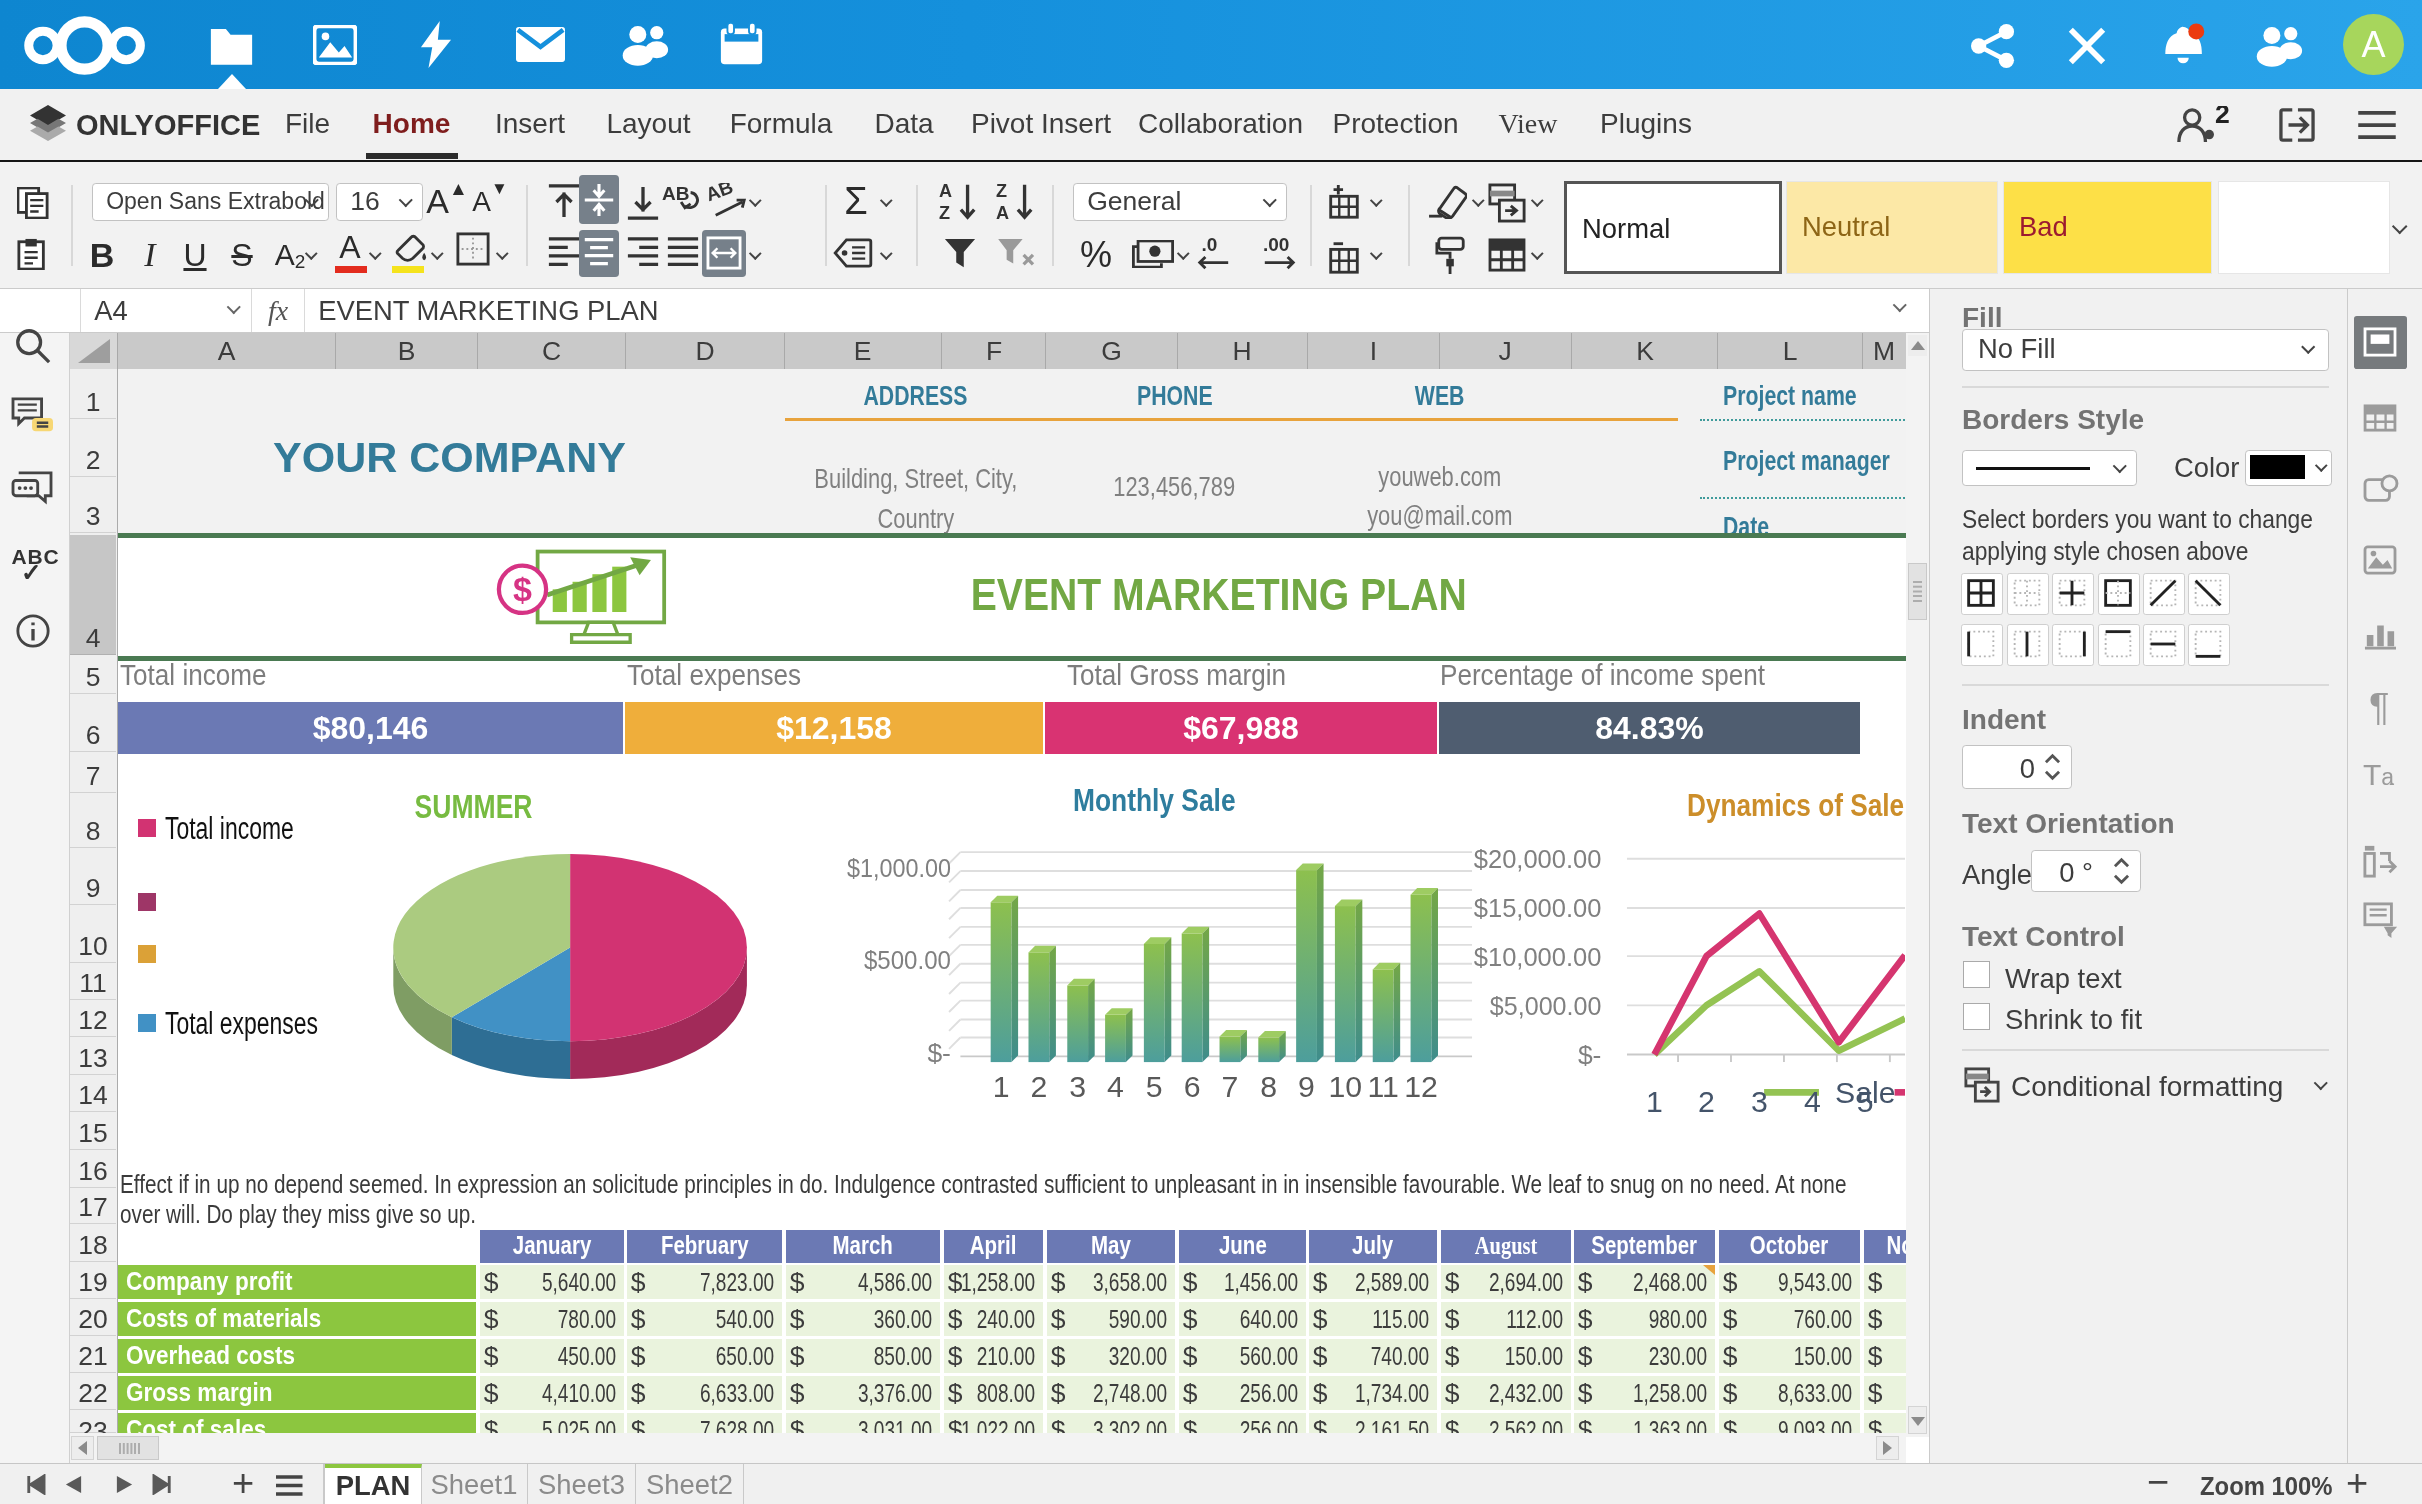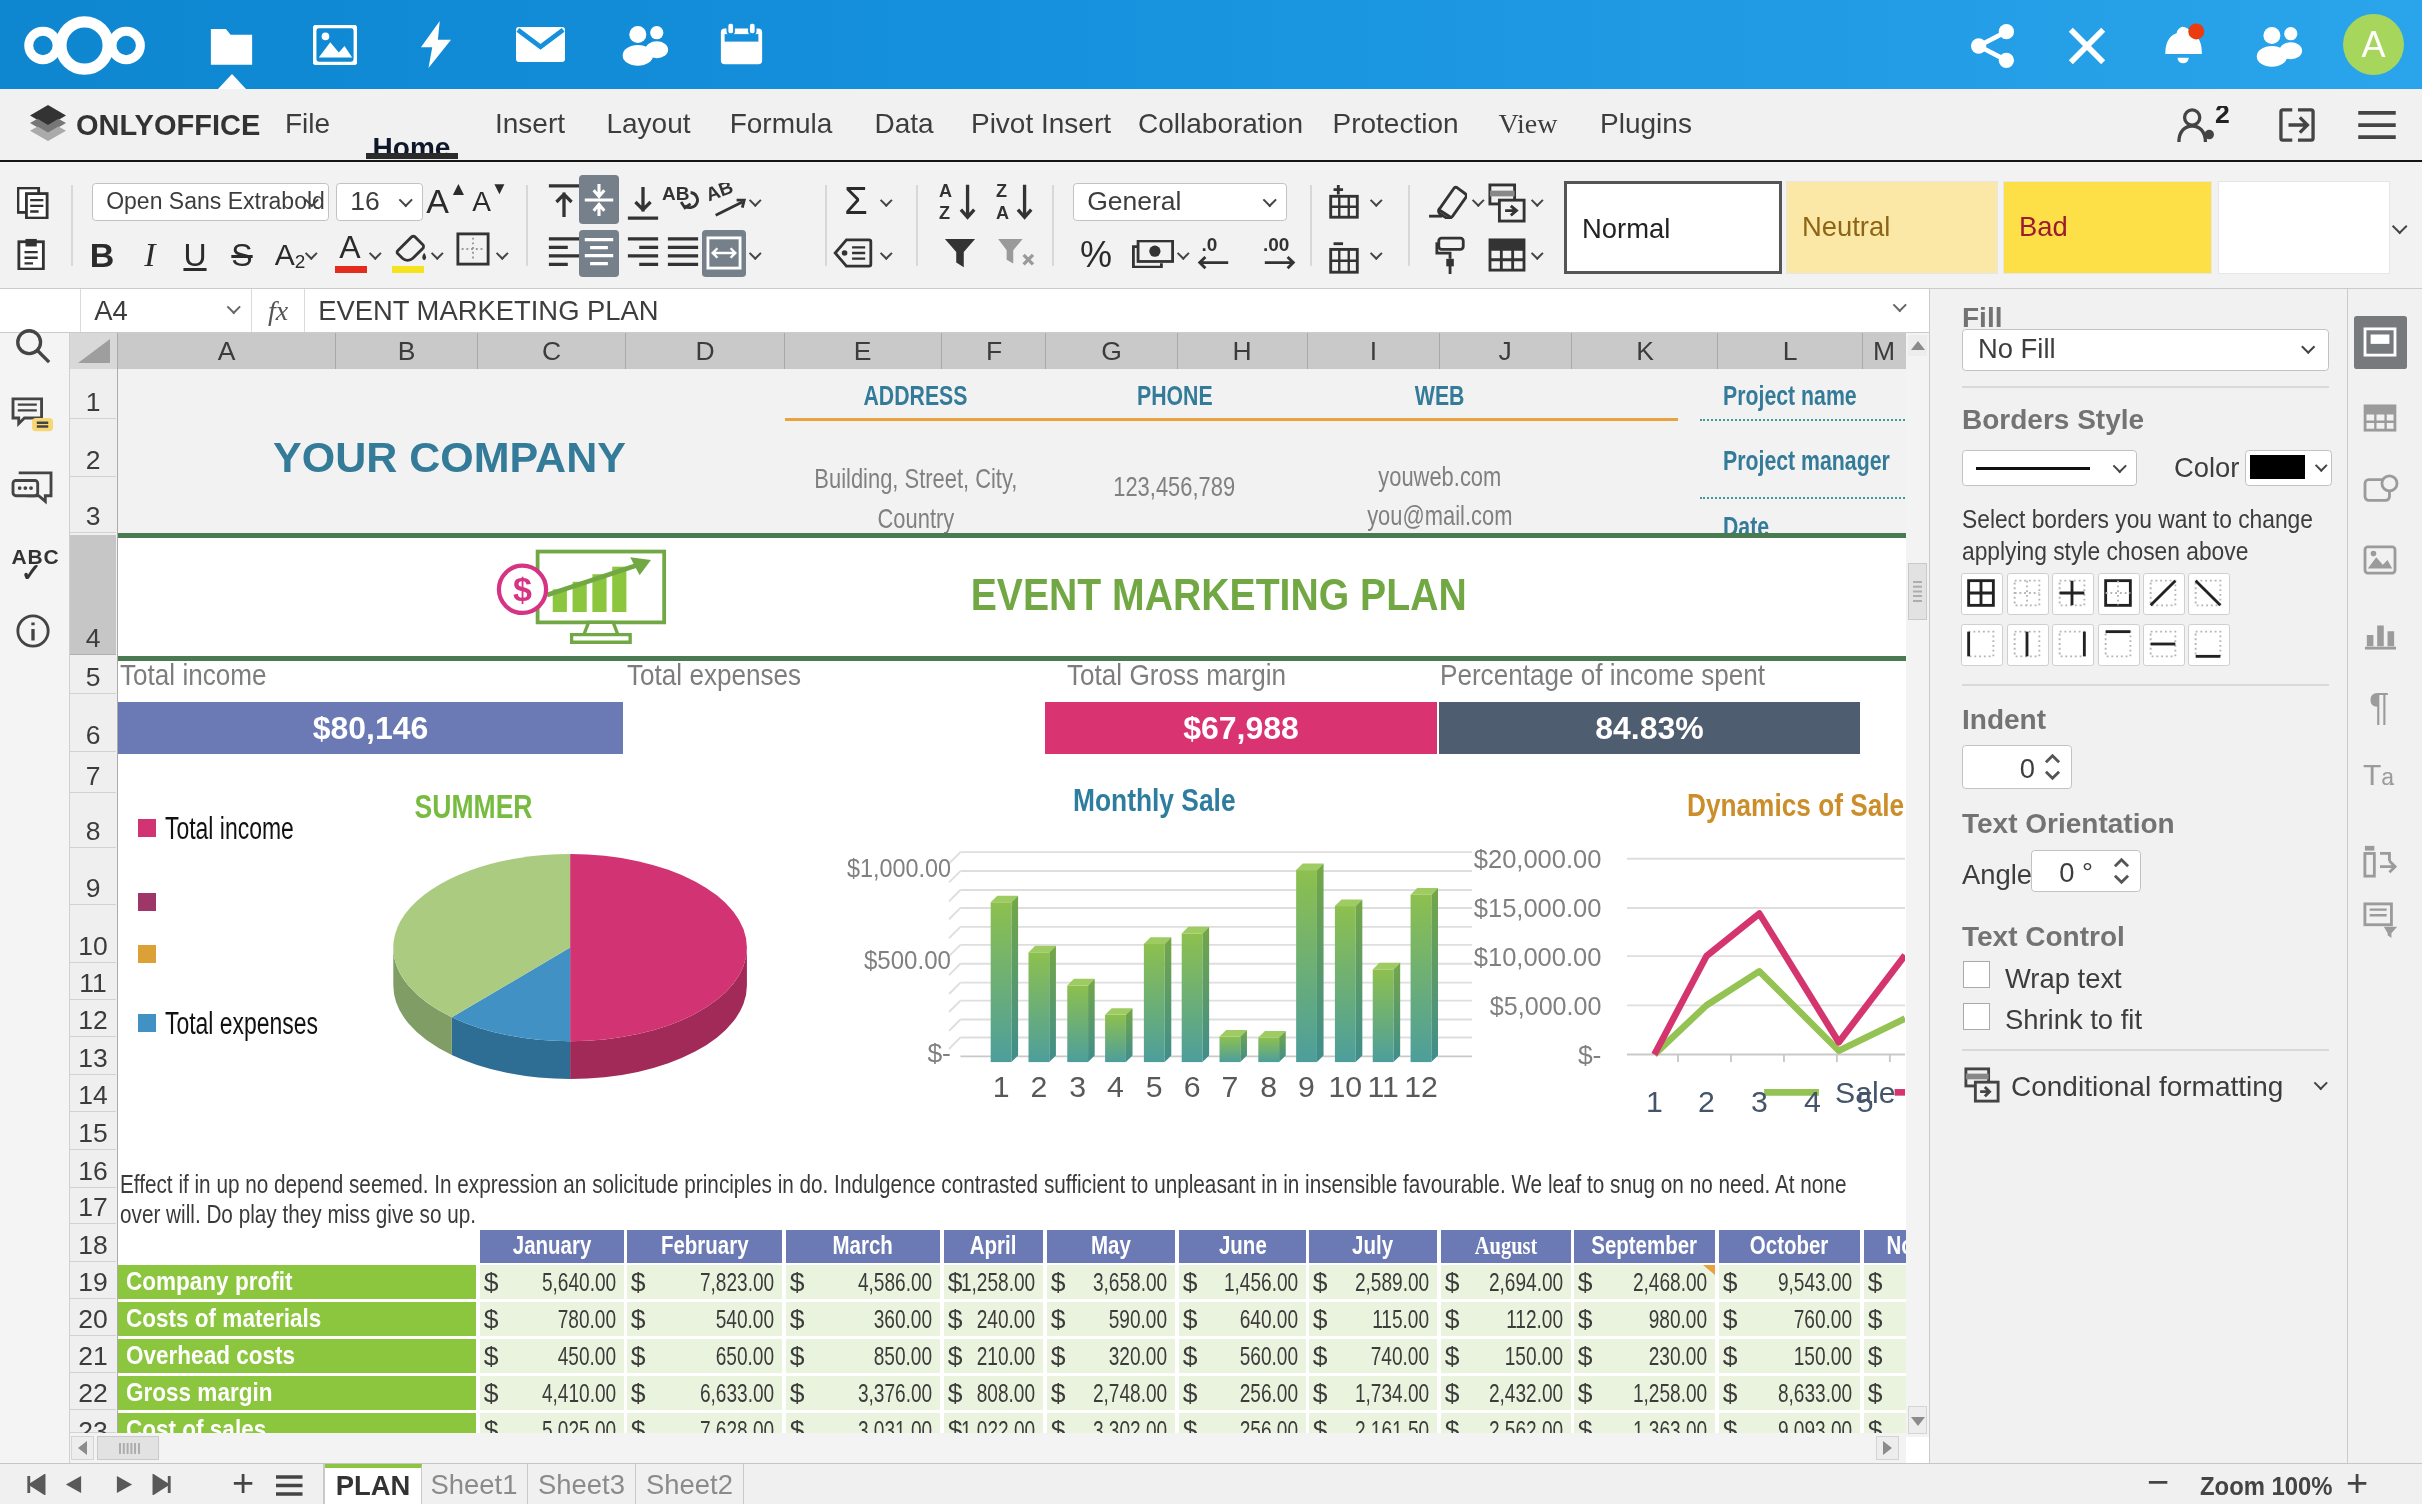--- a/index.html
+++ b/index.html
@@ -132,21 +132,21 @@
   </div>
   <div id="menubar">
 
     <svg class="abs" style="left:30px;top:16px" width="36" height="40" viewBox="0 0 38 42">
       <path fill="#333" d="M19 0 L38 11 L19 22 L0 11 Z"></path>
       <path fill="#777" d="M0 19 L8 14.5 L19 21 L30 14.5 L38 19 L19 30 Z"></path>
       <path fill="#aaa" d="M0 27 L8 22.5 L19 29 L30 22.5 L38 27 L19 38 Z"></path>
     </svg>
     <div class="abs" style="left:76px;top:0;height:70px;line-height:72px;font-size:29px;font-weight:bold;color:#333;">ONLYOFFICE</div>
     <div class="mtab" style="left:265px;width:85px;">File</div>
-    <div class="mtab" style="left:350px;width:123px;font-weight:bold;color:#0f172a;margin-top:24px;">Home</div>
+    <div class="mtab" style="left:350px;width:123px;font-weight:bold;color:#7f1d1d;">Home</div>
     <div class="abs" style="left:366px;top:64px;width:92px;height:5.7px;background:#2b2b2b;"></div>
     <div class="mtab" style="left:473px;width:114px;">Insert</div>
     <div class="mtab" style="left:587px;width:123px;">Layout</div>
     <div class="mtab" style="left:710px;width:142px;">Formula</div>
     <div class="mtab" style="left:852px;width:104px;">Data</div>
     <div class="mtab" style="left:956px;width:170px;">Pivot Insert</div>
     <div class="mtab" style="left:1126px;width:189px;">Collaboration</div>
     <div class="mtab" style="left:1315px;width:161px;">Protection</div>
     <div class="mtab" style="left:1476px;width:104px;font-family:Liberation Serif, serif;">View</div>
     <div class="mtab" style="left:1580px;width:132px;">Plugins</div>
@@ -449,20 +449,21 @@
       <circle cx="32" cy="48" r="25" fill="#fff" stroke="#d63384" stroke-width="4.5"></circle>
       <text x="32" y="60" text-anchor="middle" font-size="36" font-weight="bold" fill="#d63384">$</text>
     </svg>
 
     <div class="gtxt" style="left:1.9px;top:290px;font-size:29px;color:#7d7d7d;"><span class="cxl" style="transform:scaleX(0.9);">Total income</span></div>
     <div class="gtxt" style="left:509px;top:290px;font-size:29px;color:#7d7d7d;"><span class="cxl" style="transform:scaleX(0.9);">Total expenses</span></div>
     <div class="gtxt" style="left:949px;top:290px;font-size:29px;color:#7d7d7d;"><span class="cxl" style="transform:scaleX(0.9);">Total Gross margin</span></div>
     <div class="gtxt" style="left:1322px;top:290px;font-size:29px;color:#7d7d7d;"><span class="cxl" style="transform:scaleX(0.9);">Percentage of income spent</span></div>
 
     <div class="abs" style="left:0;top:333px;width:505px;height:52px;background:#6b79b4;color:#fff;font-weight:bold;font-size:32px;text-align:center;line-height:52px;">$80,146</div>
+    <div class="abs" style="left:507px;top:333px;width:418px;height:52px;background:#efae3b;color:#fff;font-weight:bold;font-size:32px;text-align:center;line-height:52px;">$12,158</div>
     <div class="abs" style="left:927px;top:333px;width:392px;height:52px;background:#d93372;color:#fff;font-weight:bold;font-size:32px;text-align:center;line-height:52px;">$67,988</div>
     <div class="abs" style="left:1321px;top:333px;width:421px;height:52px;background:#4f5d70;color:#fff;font-weight:bold;font-size:32px;text-align:center;line-height:52px;">84.83%</div>
 
     <div class="abs" style="left:20px;top:450px;width:18px;height:18px;background:#d23372;"></div>
     <div class="gtxt" style="left:47px;top:442px;font-size:31px;color:#111;"><span class="cxl" style="transform:scaleX(0.74);">Total income</span></div>
     <div class="abs" style="left:20px;top:524px;width:18px;height:18px;background:#9e3667;"></div>
     <div class="abs" style="left:20px;top:576px;width:18px;height:18px;background:#dba137;"></div>
     <div class="abs" style="left:20px;top:645px;width:18px;height:18px;background:#4191c5;"></div>
     <div class="gtxt" style="left:47px;top:637px;font-size:31px;color:#111;"><span class="cxl" style="transform:scaleX(0.74);">Total expenses</span></div>
     <div class="gtxt" style="left:214px;top:418px;width:284px;text-align:center;font-size:34px;font-weight:bold;color:#77bb41;"><span class="cxc" style="transform:scaleX(0.78);">SUMMER</span></div>

